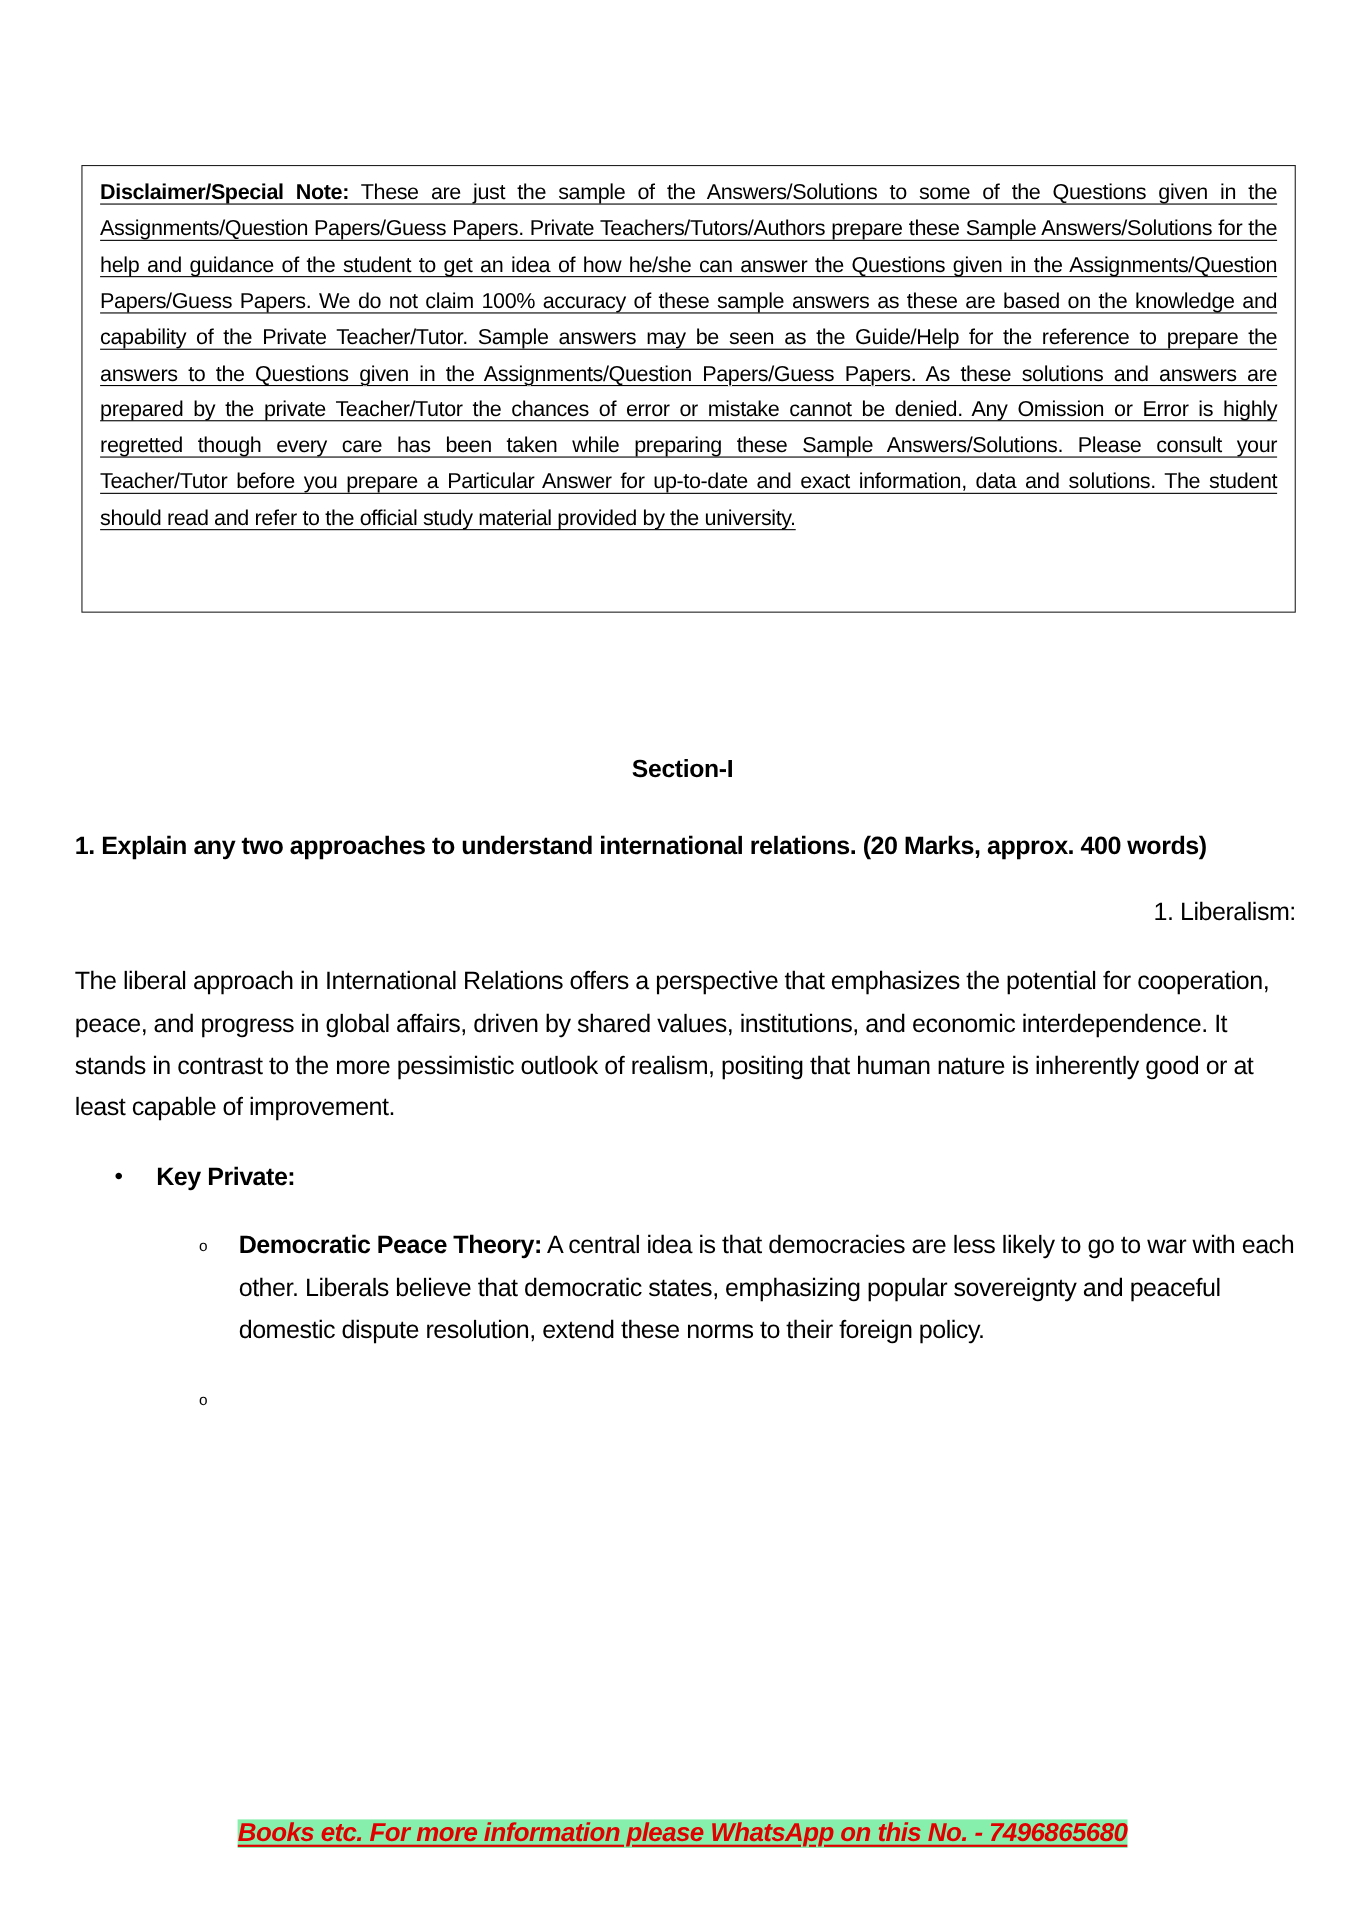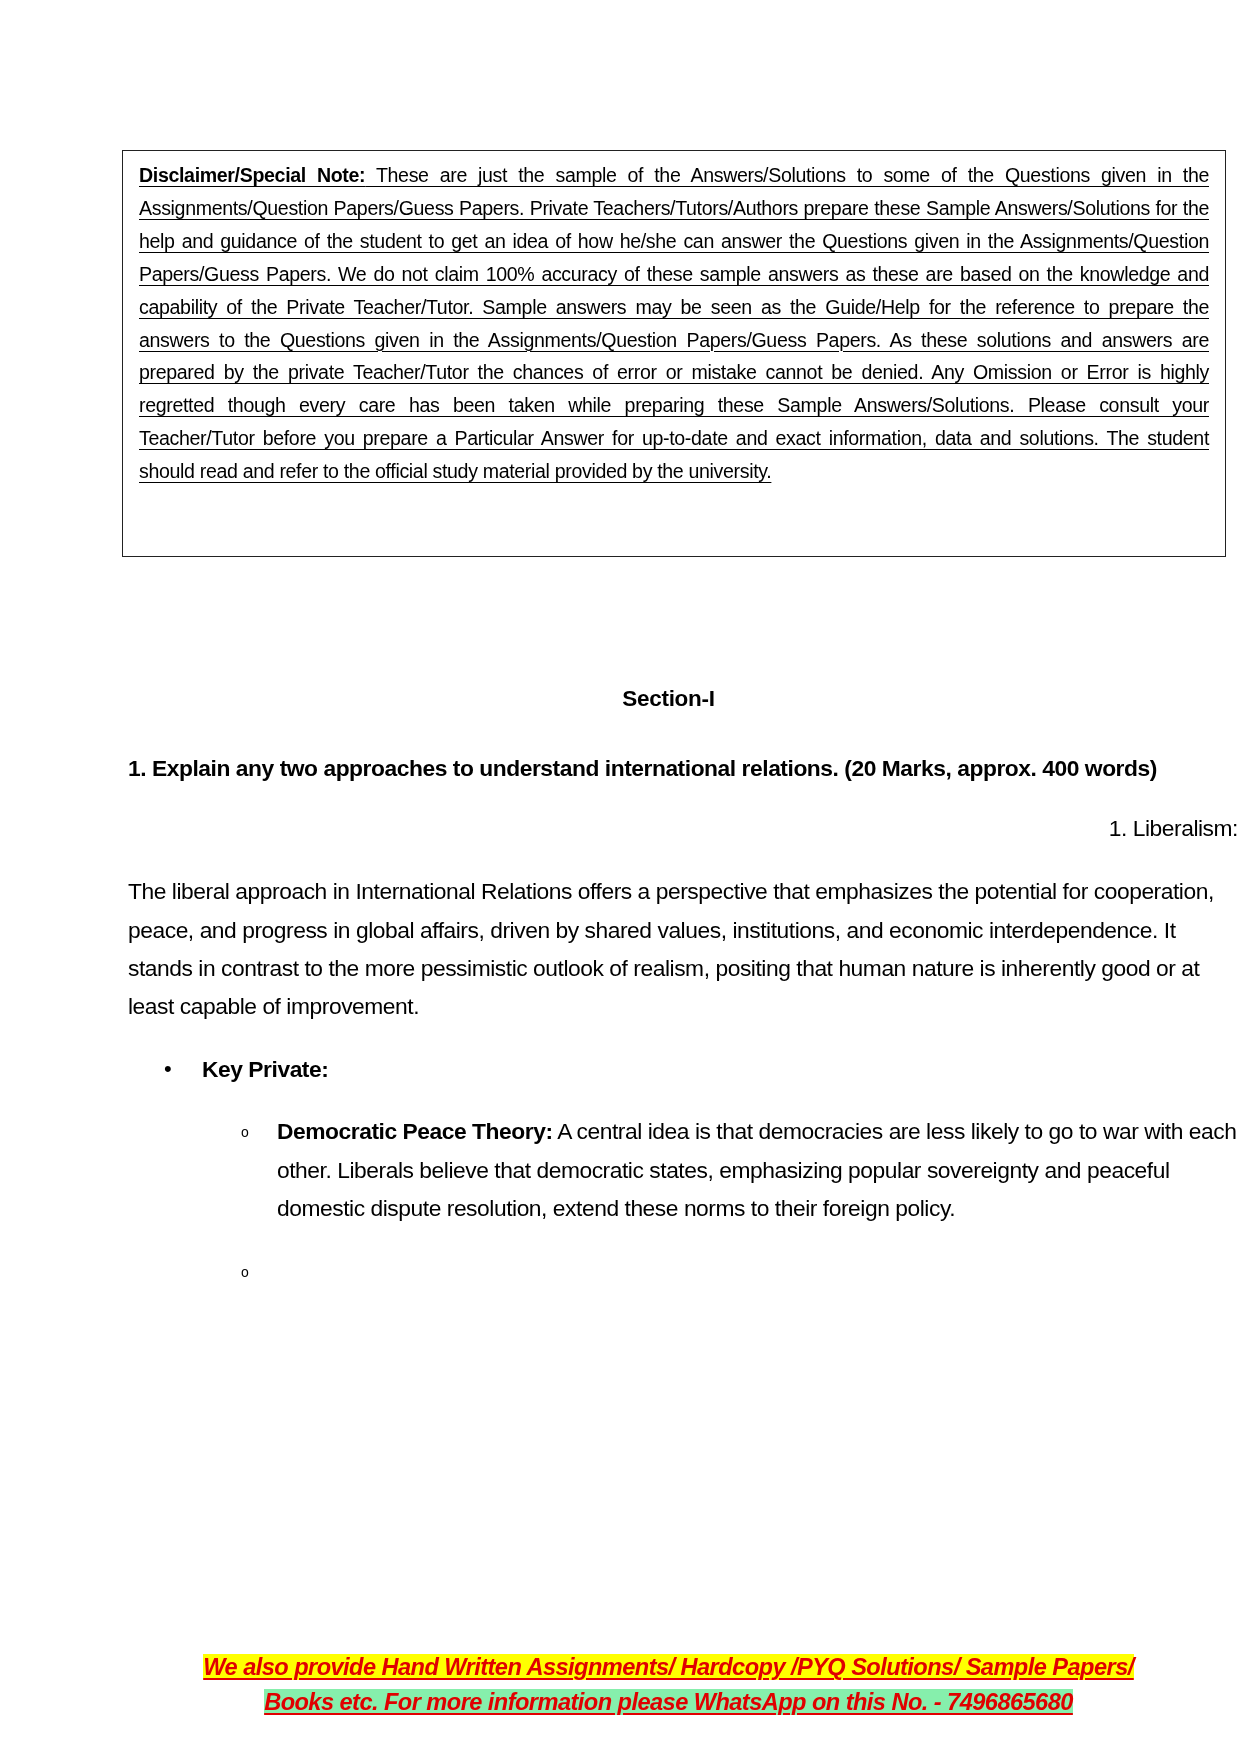--- a/index.html
+++ b/index.html
@@ -14,21 +14,20 @@
       overflow: hidden;
       font-family: "Liberation Sans", "DejaVu Sans", sans-serif;
       color: #000000;
     }
     .page {
       position: absolute;
       left: 0;
       top: 0;
       width: 1004px;
       height: 1755px;
-      margin-left: 48px;
     }
 
     
     .disclaimer-box {
       position: absolute;
       left: 74px;
       top: 150px;
       width: 1104px;
       height: 407px;
       box-sizing: border-box;
@@ -56,21 +55,21 @@
       width: 1241px;
       top: 686px;
       text-align: center;
       font-size: 22.5px;
       font-weight: bold;
       letter-spacing: -0.3px;
     }
 
     .content {
       position: absolute;
-      left: 80px;
+      left: 68px;
       width: 1110px;
       top: 749px;
     }
     .question {
       font-size: 22.8px;
       font-weight: bold;
       line-height: 38px;
       letter-spacing: -0.45px;
       margin: 0;
     }
@@ -181,17 +180,16 @@
       <span class="sub-bullet-circle">o</span>
       <span class="sub-bullet-text"><b>Democratic Peace Theory:</b><span> A central idea is that democracies are less likely to go to war with each other. Liberals believe that democratic states, emphasizing popular sovereignty and peaceful domestic dispute resolution, extend these norms to their foreign policy.</span></span>
     </div>
 
     <div class="sub-bullet-row">
       <span class="sub-bullet-circle">o</span>
     </div>
   </div>
 
   <div class="footer-promo">
-    <div class="promo-wrap"><span class="promo-line" style="background: rgb(255, 255, 0); color: rgb(224, 0, 0);">We also provide Hand Written Assignments/ Hardcopy /PYQ Solutions/ Sample Papers/</span></div>
     <div class="promo-wrap"><span class="promo-line" style="background: #86efac; color: rgb(224, 0, 0);">Books etc. For more information please WhatsApp on this No. - 7496865680</span></div>
   </div>
 
 </div>
 
 </body></html>

